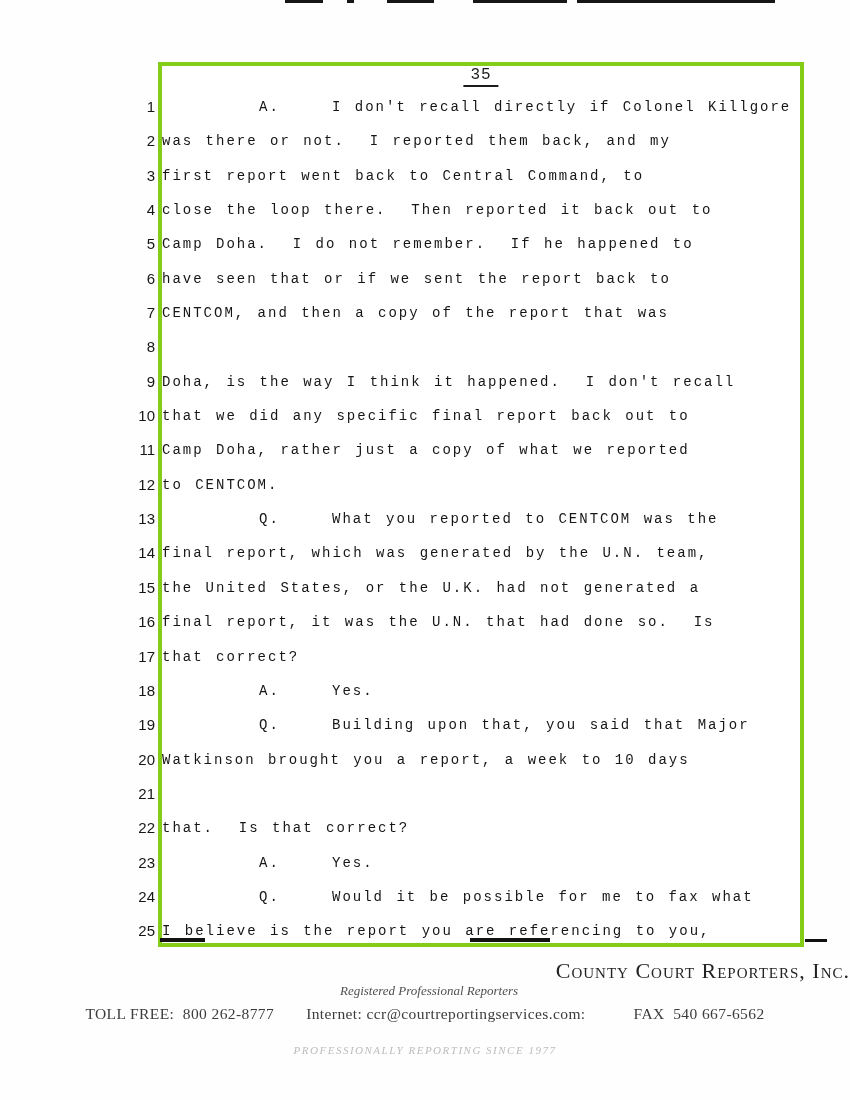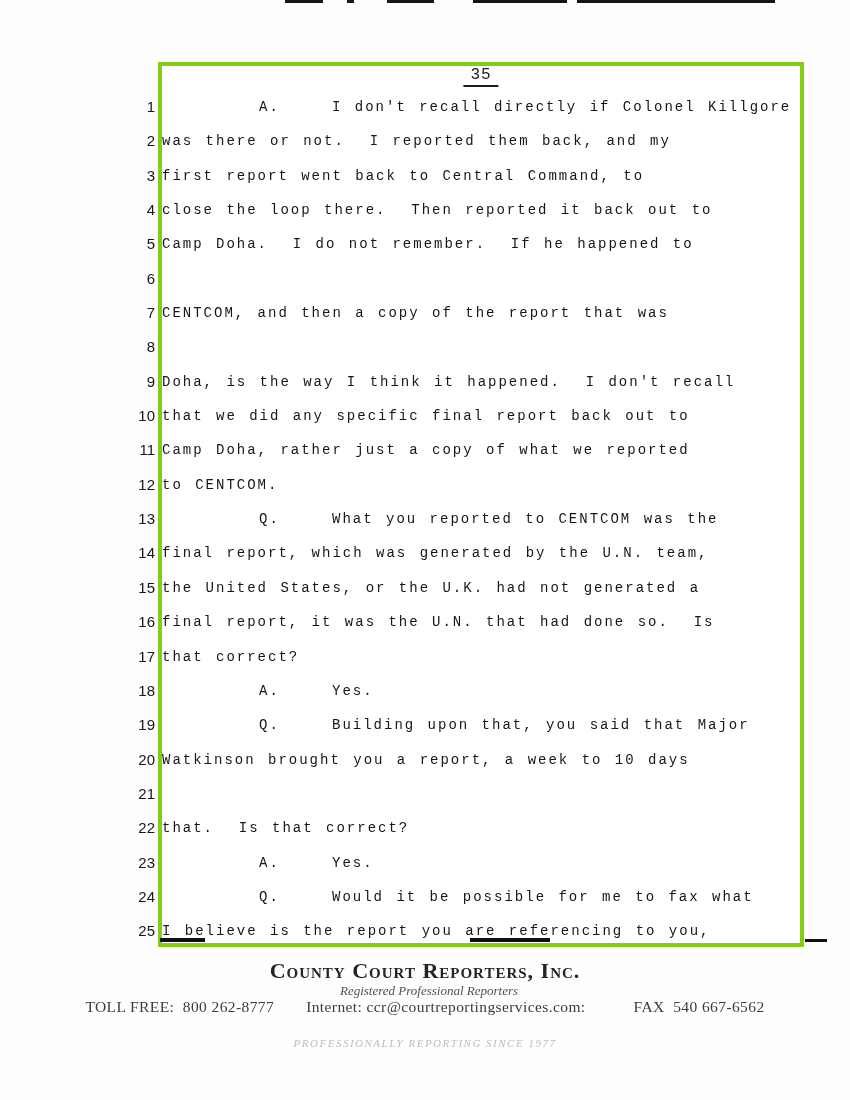--- a/index.html
+++ b/index.html
@@ -83,35 +83,36 @@
 
   
   .footer {
     position:absolute;
     left:0; right:0; top:958px;
     text-align:center;
   }
   .company {
     font-family:"Liberation Serif", serif;
     font-variant:small-caps;
-    font-weight:700;
+    font-weight:400;
     font-size:22px;
     letter-spacing:1px;
     color:#242424;
+    text-align:right;
   }
   .subline {
     font-family:"Liberation Serif", serif;
     font-style:italic;
     font-size:13px;
     line-height:14px;
     color:#4f4f4f;
     padding-left:8px;
   }
   .contact {
-    margin-top:0;
+    margin-top:7px;
     display:flex;
     justify-content:center;
     align-items:baseline;
     font-family:"Liberation Serif", serif;
     font-size:15.5px;
     letter-spacing:0.4px;
     color:#3b3b3b;
     white-space:pre;
   }
   .contact .grp1 { margin-right:32px; }
@@ -139,21 +140,21 @@
   <div class="dash d5"></div>
 
   <div class="transcript-box">
     <div class="page-num">35</div>
     <div class="lines" id="lines">
         <div class="t-line qa"><span class="line-no">1</span><span class="qa-marker">A.</span><span class="line-text">I don't recall directly if Colonel Killgore</span></div>
         <div class="t-line"><span class="line-no">2</span><span class="line-text">was there or not.  I reported them back, and my</span></div>
         <div class="t-line"><span class="line-no">3</span><span class="line-text">first report went back to Central Command, to</span></div>
         <div class="t-line"><span class="line-no">4</span><span class="line-text">close the loop there.  Then reported it back out to</span></div>
         <div class="t-line"><span class="line-no">5</span><span class="line-text">Camp Doha.  I do not remember.  If he happened to</span></div>
-        <div class="t-line"><span class="line-no">6</span></div>
+        <div class="t-line"><span class="line-no">6</span><span class="line-text">have seen that or if we sent the report back to</span></div>
         <div class="t-line"><span class="line-no">7</span><span class="line-text">CENTCOM, and then a copy of the report that was</span></div>
         <div class="t-line"><span class="line-no">8</span></div>
         <div class="t-line"><span class="line-no">9</span><span class="line-text">Doha, is the way I think it happened.  I don't recall</span></div>
         <div class="t-line"><span class="line-no">10</span><span class="line-text">that we did any specific final report back out to</span></div>
         <div class="t-line"><span class="line-no">11</span><span class="line-text">Camp Doha, rather just a copy of what we reported</span></div>
         <div class="t-line"><span class="line-no">12</span><span class="line-text">to CENTCOM.</span></div>
         <div class="t-line qa"><span class="line-no">13</span><span class="qa-marker">Q.</span><span class="line-text">What you reported to CENTCOM was the</span></div>
         <div class="t-line"><span class="line-no">14</span><span class="line-text">final report, which was generated by the U.N. team,</span></div>
         <div class="t-line"><span class="line-no">15</span><span class="line-text">the United States, or the U.K. had not generated a</span></div>
         <div class="t-line"><span class="line-no">16</span><span class="line-text">final report, it was the U.N. that had done so.  Is</span></div>

